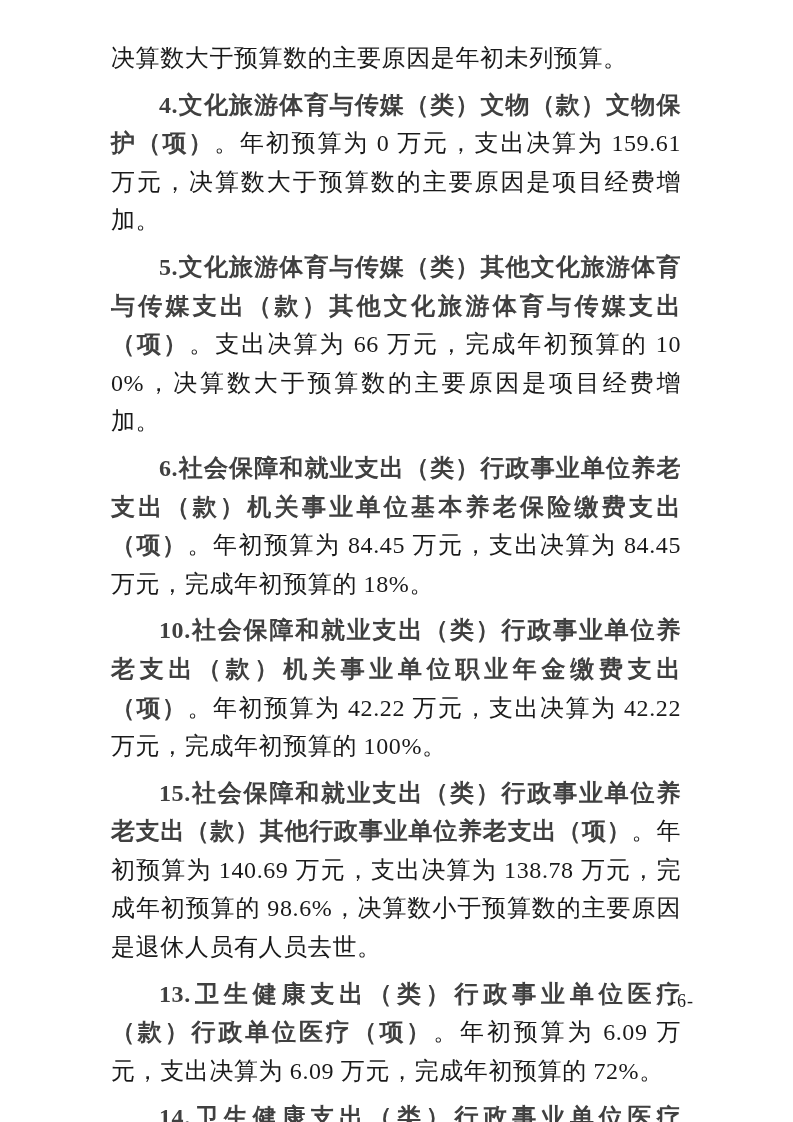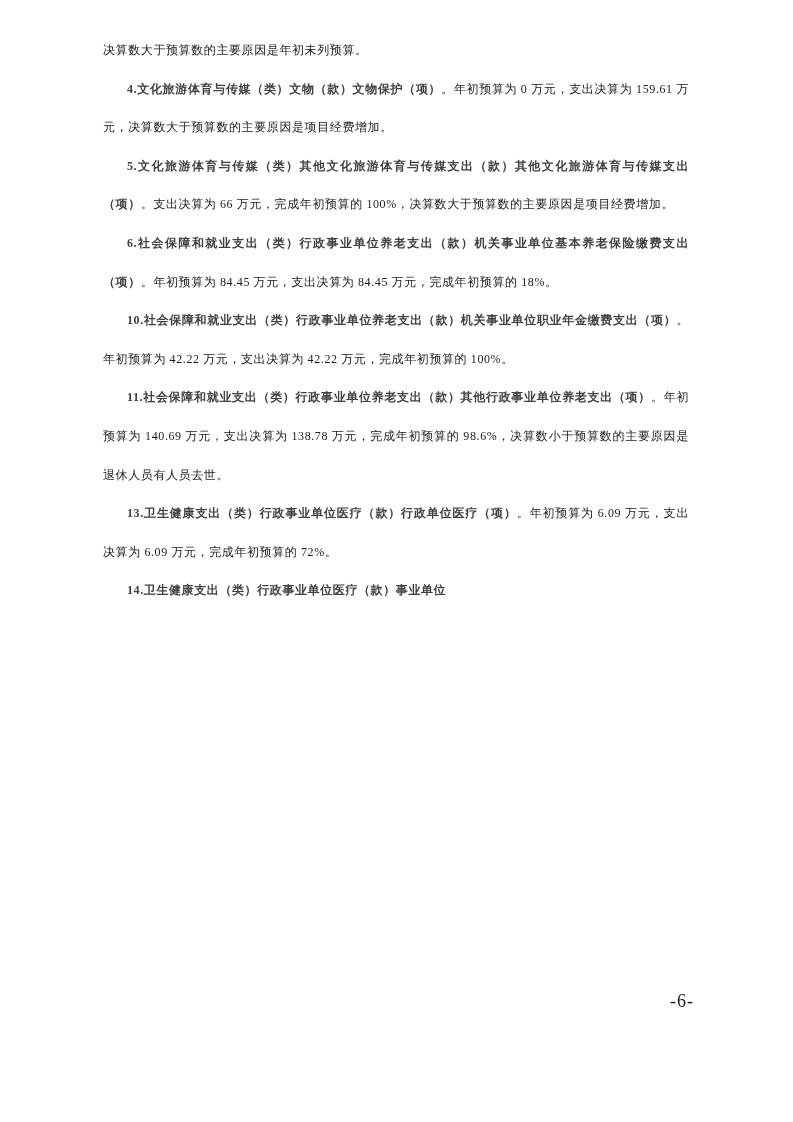--- a/index.html
+++ b/index.html
@@ -17,22 +17,22 @@
   }
   .doc-content {
     position: absolute;
     left: 103px;
     top: 31px;
     width: 586px;
     text-align: justify;
     text-justify: inter-ideograph;
   }
   .para {
-    margin: 0;
-    font-size: 12px;
+    margin: 8px;
+    font-size: 24px;
     line-height: 38.6px;
     letter-spacing: 0.6px;
     word-break: break-all;
   }
   .para.indent {
     text-indent: 2em;
   }
   .seg.bold {
     font-weight: 700;
     color: #404040;
@@ -50,18 +50,18 @@
 <body>
 
 <div class="doc-page">
   <main class="doc-content">
 
   <p class="para"><span class="seg">决算数大于预算数的主要原因是年初未列预算。</span></p>
       <p class="para indent"><span class="seg bold">4.文化旅游体育与传媒（类）文物（款）文物保护（项）</span><span class="seg">。年初预算为 0 万元，支出决算为 159.61 万元，决算数大于预算数的主要原因是项目经费增加。</span></p>
       <p class="para indent"><span class="seg bold">5.文化旅游体育与传媒（类）其他文化旅游体育与传媒支出（款）其他文化旅游体育与传媒支出（项）</span><span class="seg">。支出决算为 66 万元，完成年初预算的 100%，决算数大于预算数的主要原因是项目经费增加。</span></p>
       <p class="para indent"><span class="seg bold">6.社会保障和就业支出（类）行政事业单位养老支出（款）机关事业单位基本养老保险缴费支出（项）</span><span class="seg">。年初预算为 84.45 万元，支出决算为 84.45 万元，完成年初预算的 18%。</span></p>
       <p class="para indent"><span class="seg bold">10.社会保障和就业支出（类）行政事业单位养老支出（款）机关事业单位职业年金缴费支出（项）</span><span class="seg">。年初预算为 42.22 万元，支出决算为 42.22 万元，完成年初预算的 100%。</span></p>
-      <p class="para indent"><span class="seg bold">11.社会保障和就业支出（类）行政事业单位养老支出（款）其他行政事业单位养老支出（项）</span><span class="seg">。年初预算为 140.69 万元，支出决算为 138.78 万元，完成年初预算的 98.6%，决算数小于预算数的主要原因是退休人员有人员去世。</span></p>
+      <p class="para indent"><span class="seg bold">15.社会保障和就业支出（类）行政事业单位养老支出（款）其他行政事业单位养老支出（项）</span><span class="seg">。年初预算为 140.69 万元，支出决算为 138.78 万元，完成年初预算的 98.6%，决算数小于预算数的主要原因是退休人员有人员去世。</span></p>
       <p class="para indent"><span class="seg bold">13.卫生健康支出（类）行政事业单位医疗（款）行政单位医疗（项）</span><span class="seg">。年初预算为 6.09 万元，支出决算为 6.09 万元，完成年初预算的 72%。</span></p>
       <p class="para indent"><span class="seg bold">14.卫生健康支出（类）行政事业单位医疗（款）事业单位</span></p>
     </main>
   <div class="page-number">-6-</div>
 </div>
 
 </body></html>

